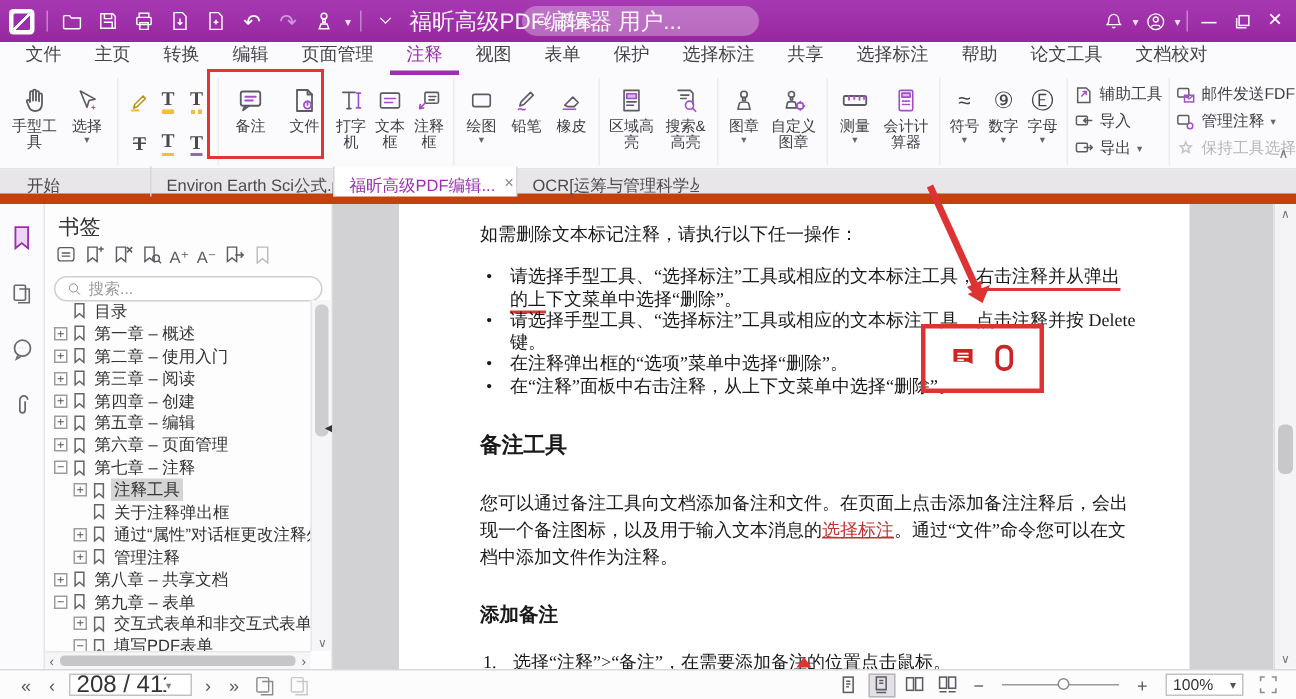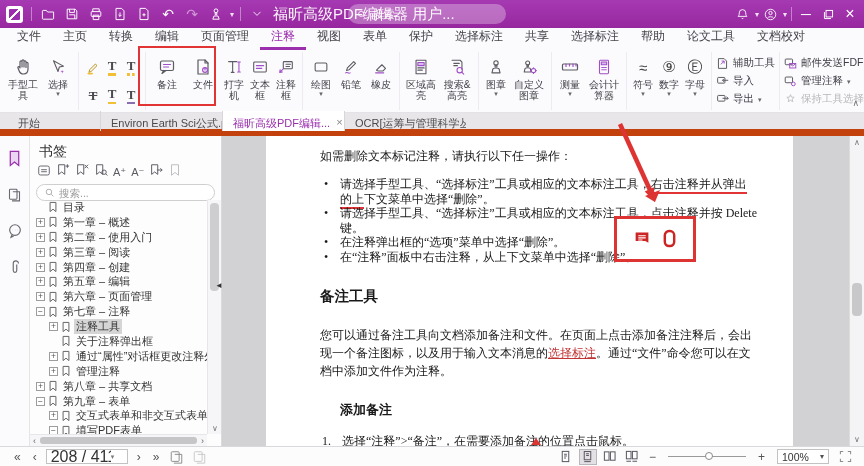--- a/index.html
+++ b/index.html
@@ -104,21 +104,21 @@
   .docarea { flex:1; background:#d2d1d3; position:relative; overflow:hidden; }
   .page { position:absolute; left:44px; top:0; width:527px; height:310px; background:#fff;
     font-family:"Liberation Serif","DejaVu Serif",serif; color:#191919;
     padding:13px 36px 0 54px; font-size:12px; }
   .intro { line-height:15px; }
   .bullets { list-style:none; margin-top:13px; }
   .bullets li { position:relative; padding-left:20px; line-height:14.6px; }
   .bullets li::before { content:"•"; position:absolute; left:4px; }
   .h1 { font-size:14.5px; font-weight:bold; margin-top:22px; font-family:"Liberation Sans",sans-serif; }
   .para { margin-top:20px; line-height:18px; }
-  .h2 { font-size:13px; font-weight:bold; margin-top:21px; font-family:Liberation Serif, serif;margin-left:20px; }
+  .h2 { font-size:13px; font-weight:bold; margin-top:21px; font-family:Liberation Serif, serif; }
   .steps { list-style:none; margin-top:14px; }
   .steps li { display:flex; line-height:17px; }
   .steps .num { width:22px; flex:none; padding-left:2px; }
   .ru { border-bottom:2px solid #e23434; padding-bottom:1px; }
   .rlink { color:#c23434; text-decoration:underline; }
 
   .dsb { width:15px; flex:none; background:#f4f3f5; border-left:1px solid #ddd; position:relative; }
   .dsb-thumb { position:absolute; left:2px; top:147px; width:10px; height:33px; background:#c8c7ca; border-radius:4px; }
 
   

